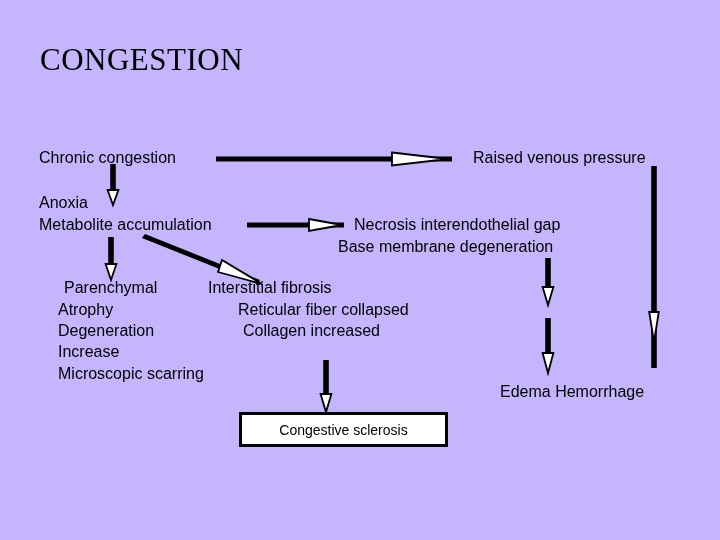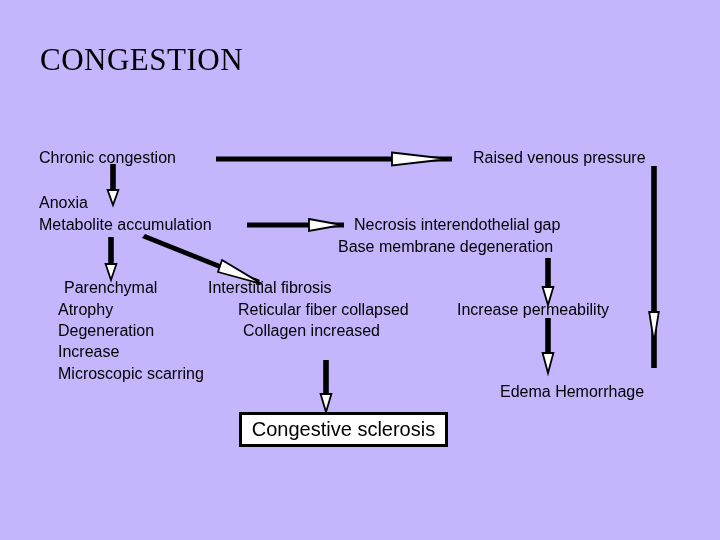--- a/index.html
+++ b/index.html
@@ -35,21 +35,21 @@
     color: #000000;
     white-space: nowrap;
   }
   .lbl.b { font-weight: normal; }
 
   .box {
     position: absolute;
     border: 3px solid #000000;
     background: #ffffff;
     font-family: "Liberation Sans", sans-serif;
-    font-size: 20px;
+    font-size: 14px;
     color: #000000;
     display: flex;
     align-items: center;
     justify-content: center;
     white-space: nowrap;
     box-sizing: border-box;
   }
 
   .arrow {
     position: absolute;
@@ -130,21 +130,20 @@
   <div class="lbl" style="left:58px; top:300px;">Atrophy</div>
   <div class="lbl" style="left:58px; top:321px;">Degeneration</div>
   <div class="lbl" style="left:58px; top:342px;">Increase</div>
   <div class="lbl" style="left:58px; top:364px;">Microscopic scarring</div>
 
   <div class="lbl b" style="left:208px; top:278px;">Interstitial fibrosis</div>
 
   <div class="lbl" style="left:238px; top:300px;">Reticular fiber collapsed</div>
   <div class="lbl" style="left:243px; top:321px;">Collagen increased</div>
 
-  <div class="lbl" style="left:457px; top:300px;">Increase permeability</div>
 
   <div class="arrow" style="left:540px; top:318px;">
     <svg width="18" height="56" viewBox="0 0 18 56">
       <path d="M5.2 0 L10.8 0 L10.8 40 L5.2 40 Z" fill="#000"></path>
       <path d="M2.6 35 L8 55 L13.4 35 Z" fill="#ffffff" stroke="#000" stroke-width="1.8" stroke-linejoin="miter"></path>
     </svg>
   </div>
 
   <div class="arrow" style="left:318px; top:360px;">
     <svg width="18" height="54" viewBox="0 0 18 54">

